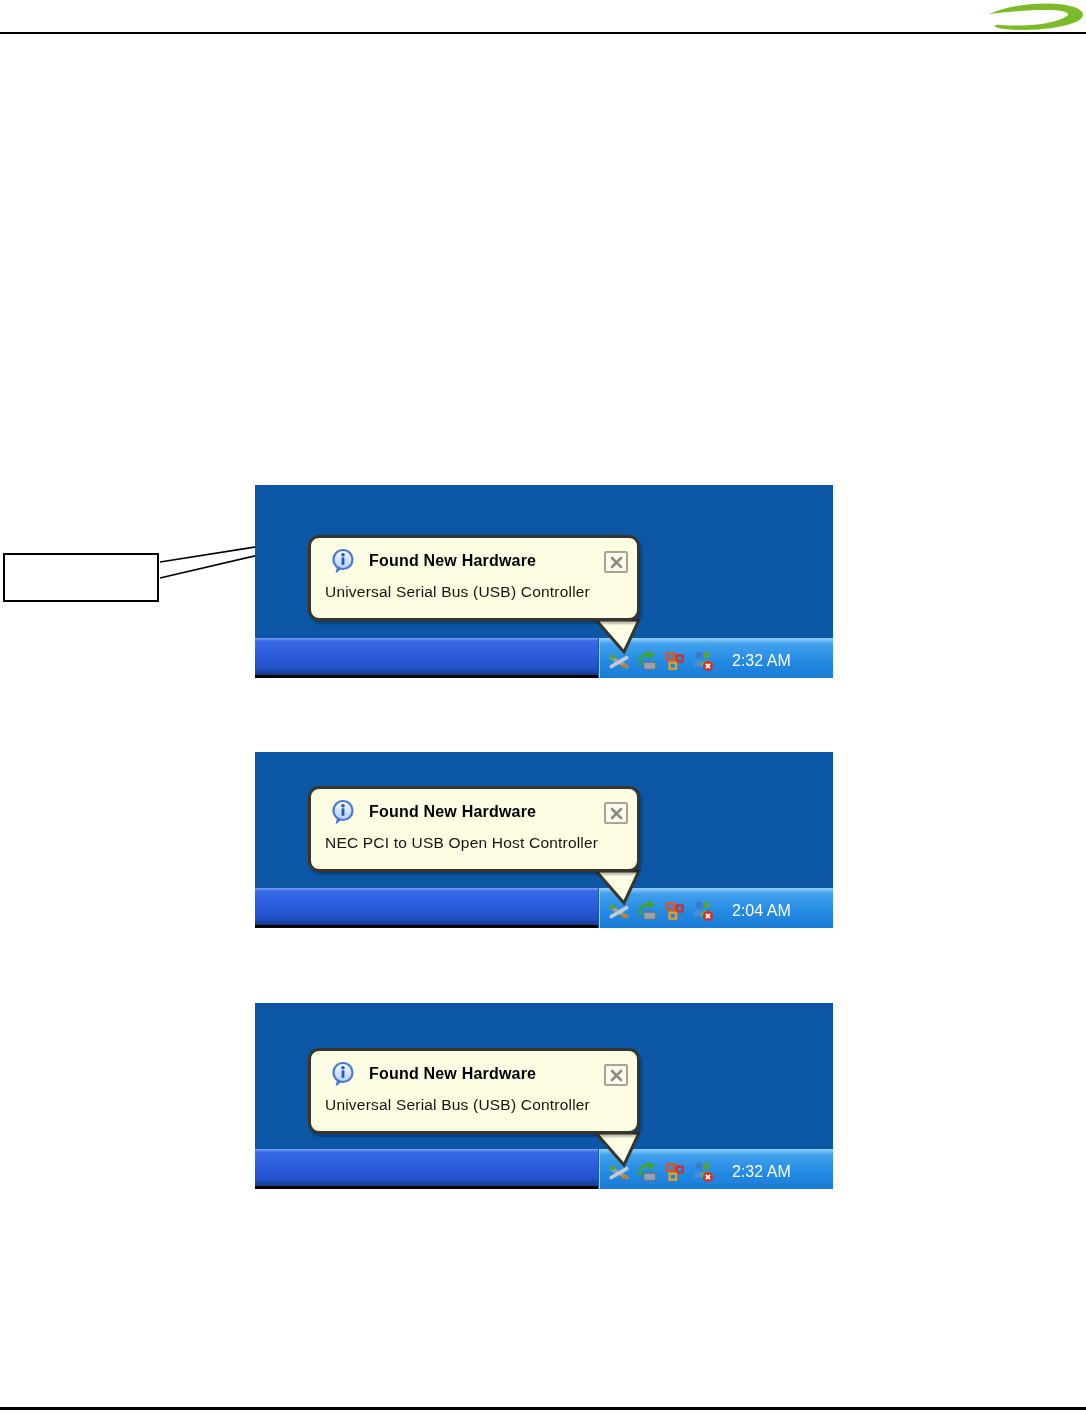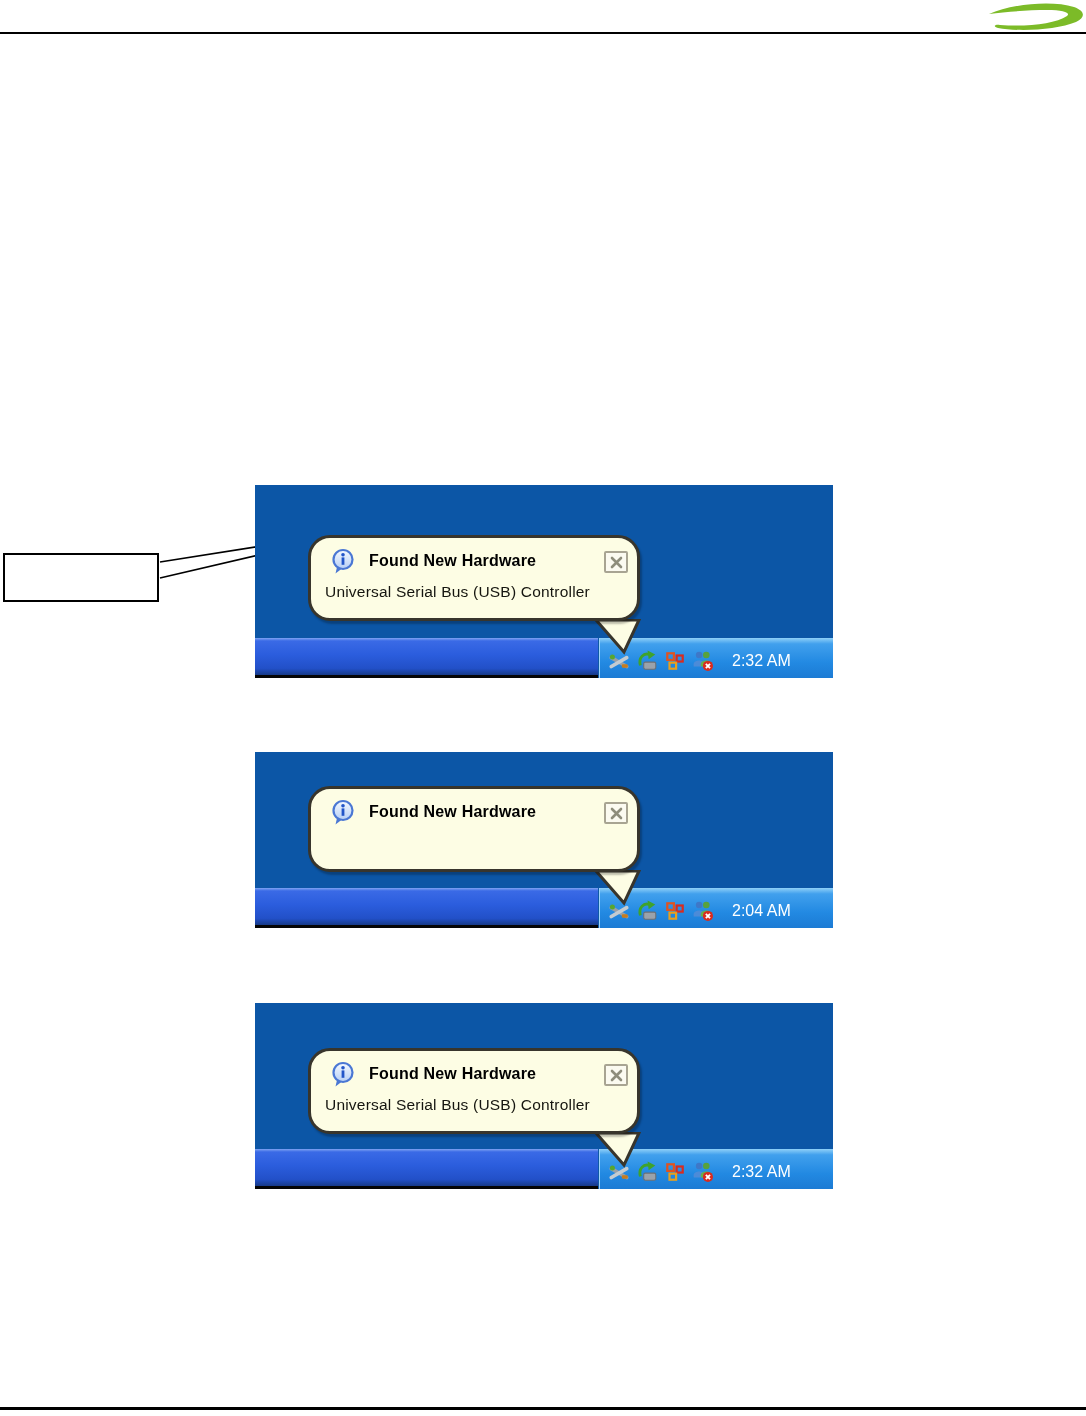--- a/index.html
+++ b/index.html
@@ -33,21 +33,21 @@
     position:absolute; right:0; top:0; height:45px; width:235px;
     display:flex; align-items:center; padding-left:9px; box-sizing:border-box;
     background:linear-gradient(180deg,#8fd0f8 0%,#41a0ed 13%,#2289e2 55%,#1a76cf 100%);
     border-left:1px solid #0f59a8; box-shadow:inset 1px 0 0 #9fd4f8;
   }
   .tray-icon { width:22px; height:22px; margin-right:6px; flex:0 0 auto; }
   .clock { margin-left:12px; color:#ffffff; font-size:16px; white-space:nowrap; }
 
   .balloon {
     position:absolute; left:53px; width:332px; height:86px; box-sizing:border-box;
-    background:#fdfde4; border:3px solid #38352c; border-radius:22px;
+    background:#fdfde4; border:3px solid #38352c; border-radius:11px;
     box-shadow:2px 3px 2px rgba(0,0,0,0.25); z-index:3;
   }
   .balloon-tail { position:absolute; left:336px; width:52px; height:36px; z-index:2; }
   .balloon-header { display:flex; align-items:center; padding:10px 10px 0 19px; }
   .balloon-title { font-size:16px; font-weight:bold; color:#000; margin-left:13px; letter-spacing:.2px; white-space:nowrap; }
   .close-btn {
     position:absolute; top:13px; right:9px; width:24px; height:22px;
     background:#fbfaf0; border:2px solid #a8a492; border-radius:2px;
     display:flex; align-items:center; justify-content:center; padding:0; box-sizing:border-box;
   }
@@ -181,20 +181,21 @@
           <circle cx="13" cy="6.8" r="1.8" fill="#2255c8"></circle>
           <rect x="11.6" y="9.4" width="2.8" height="7.4" fill="#2255c8"></rect>
         </svg>
         <span class="balloon-title">Found New Hardware</span>
       </div>
       <button class="close-btn">
         <svg width="13" height="13" viewBox="0 0 13 13">
           <path d="M2 2 L11 11 M11 2 L2 11" stroke="#8e8d7b" stroke-width="2.6" stroke-linecap="round"></path>
         </svg>
       </button>
+      <div class="balloon-msg">NEC PCI to USB Open Host Controller</div>
     </div>
   </div>
 
   <div class="shot shot-3">
     <div class="taskbar">
       <div class="tray">
         <svg class="tray-icon" viewBox="0 0 20 20">
           <path d="M3 7 L17 15" stroke="#98a1a8" stroke-width="3.4" stroke-linecap="round"></path>
           <path d="M17 7 L3 15" stroke="#c3cbd1" stroke-width="3.4" stroke-linecap="round"></path>
           <circle cx="4" cy="6.4" r="2.3" fill="#58a62e"></circle>

